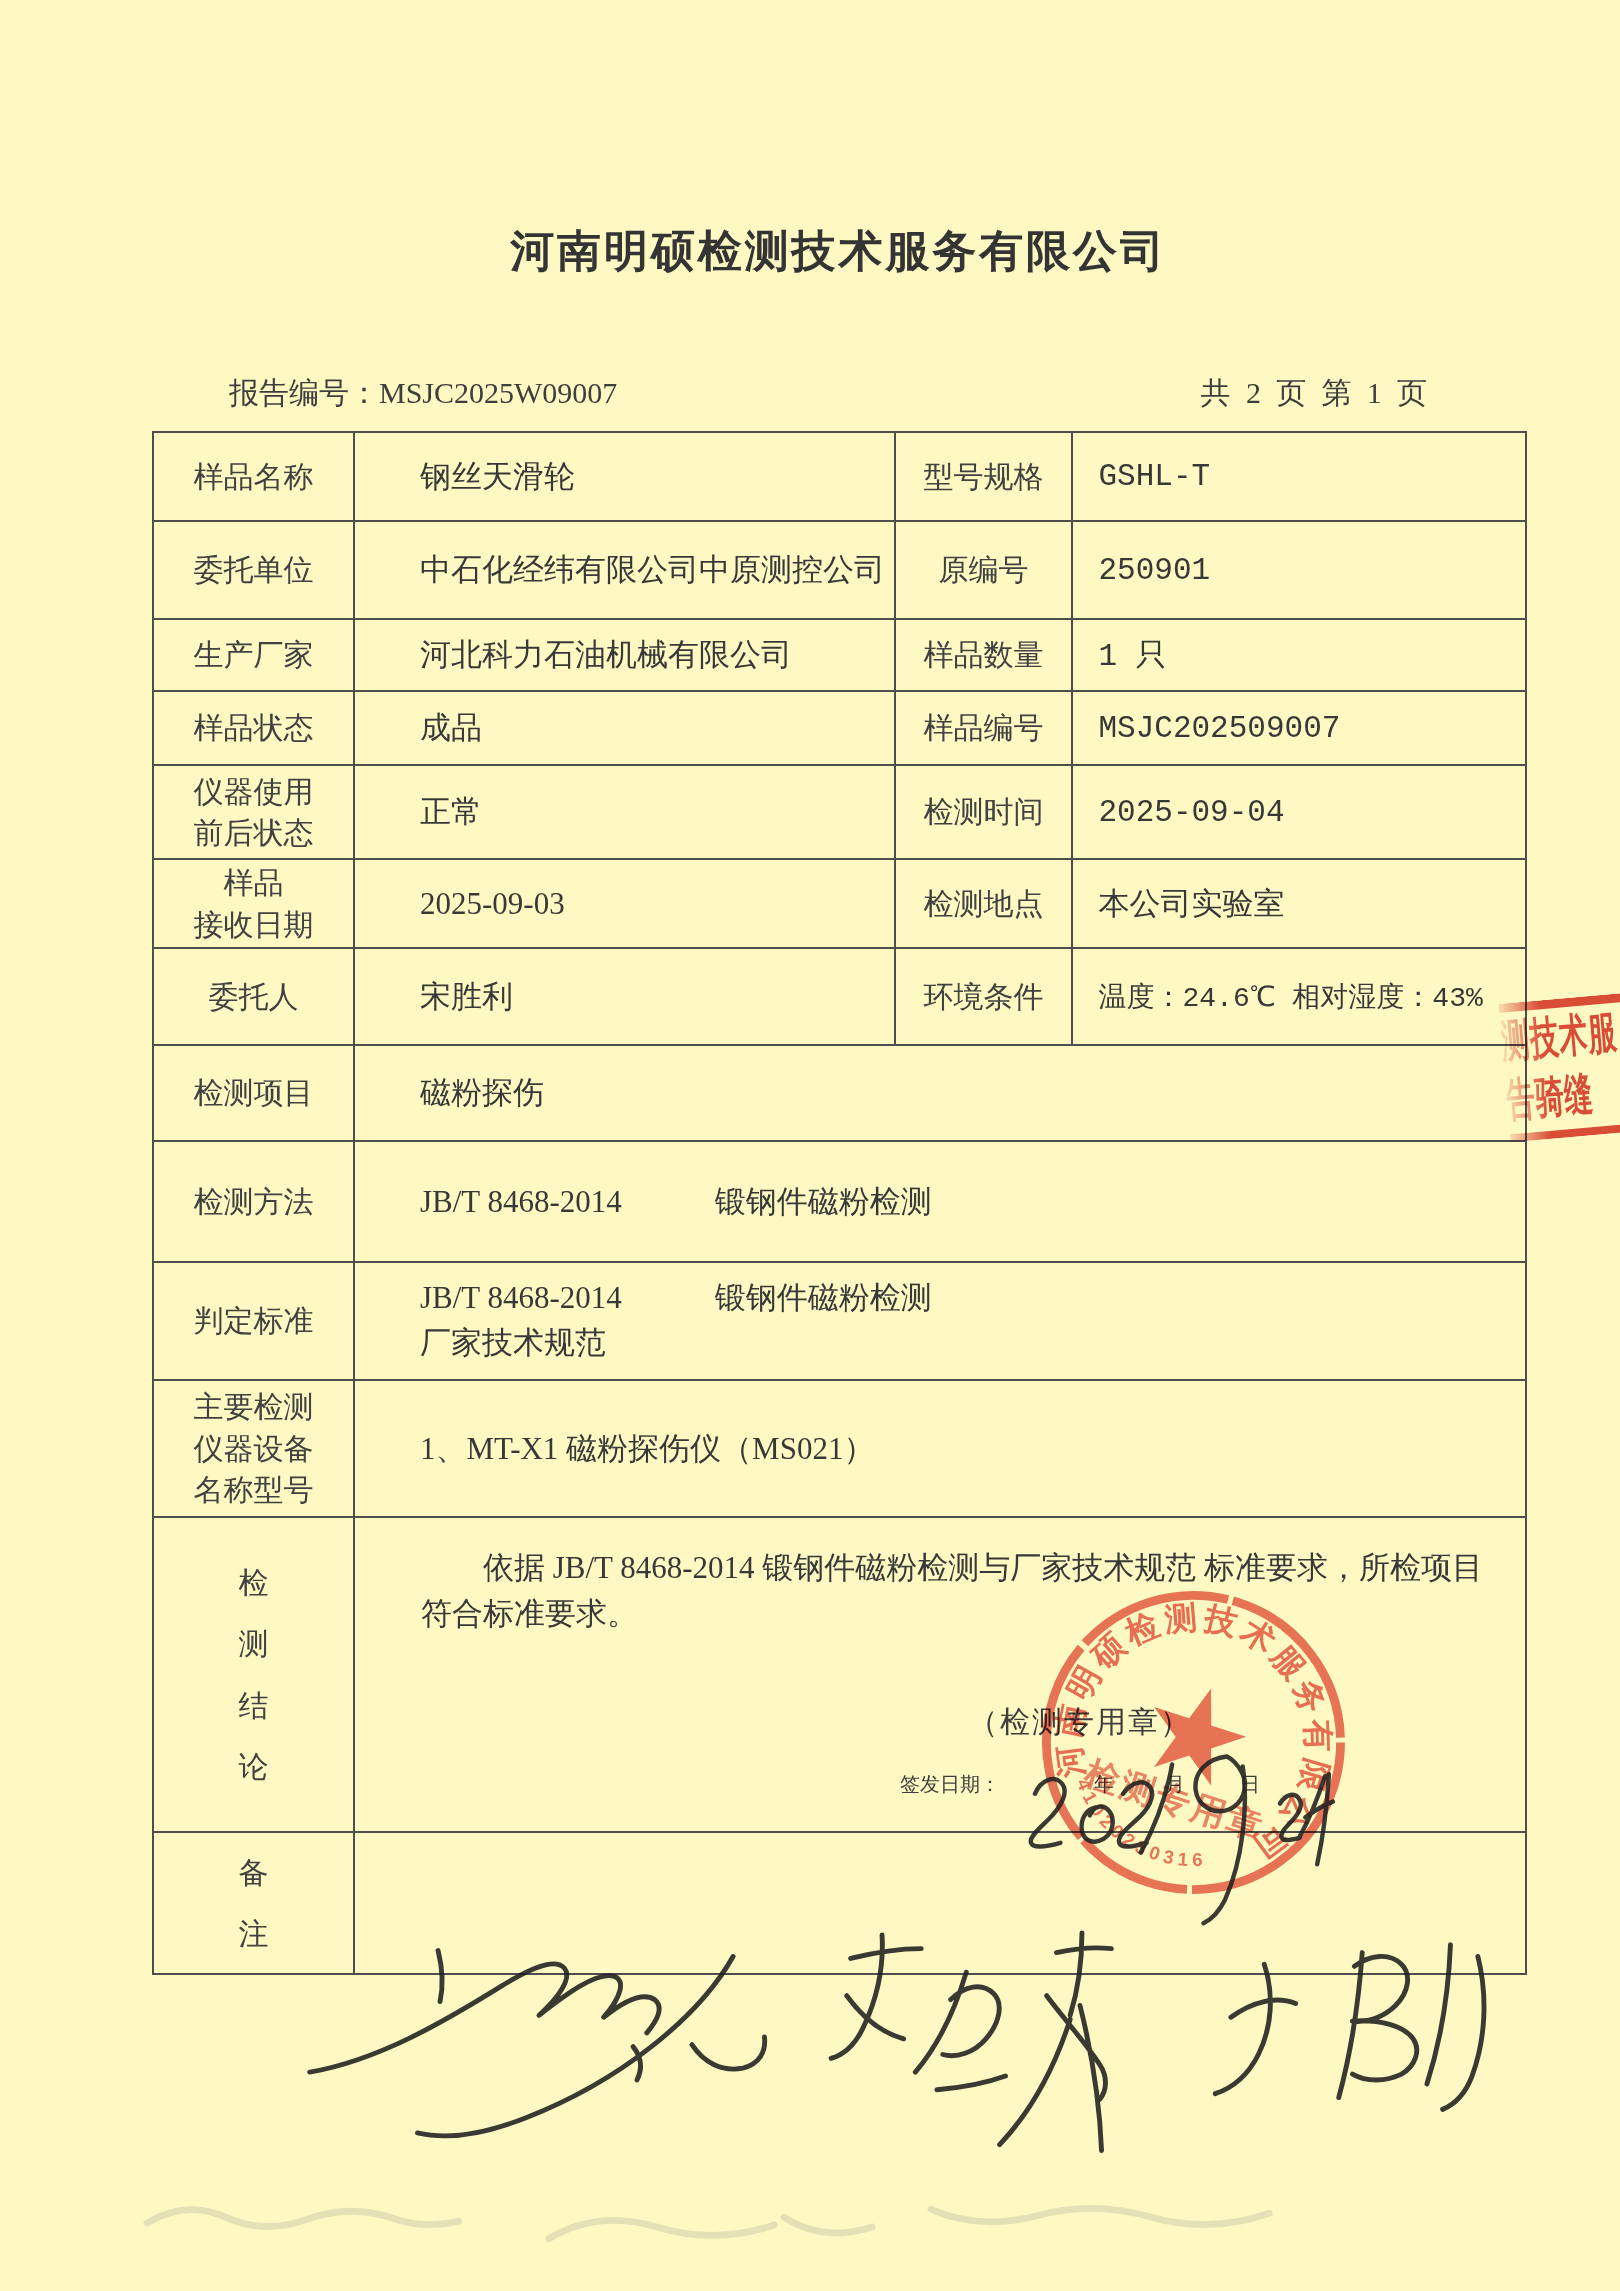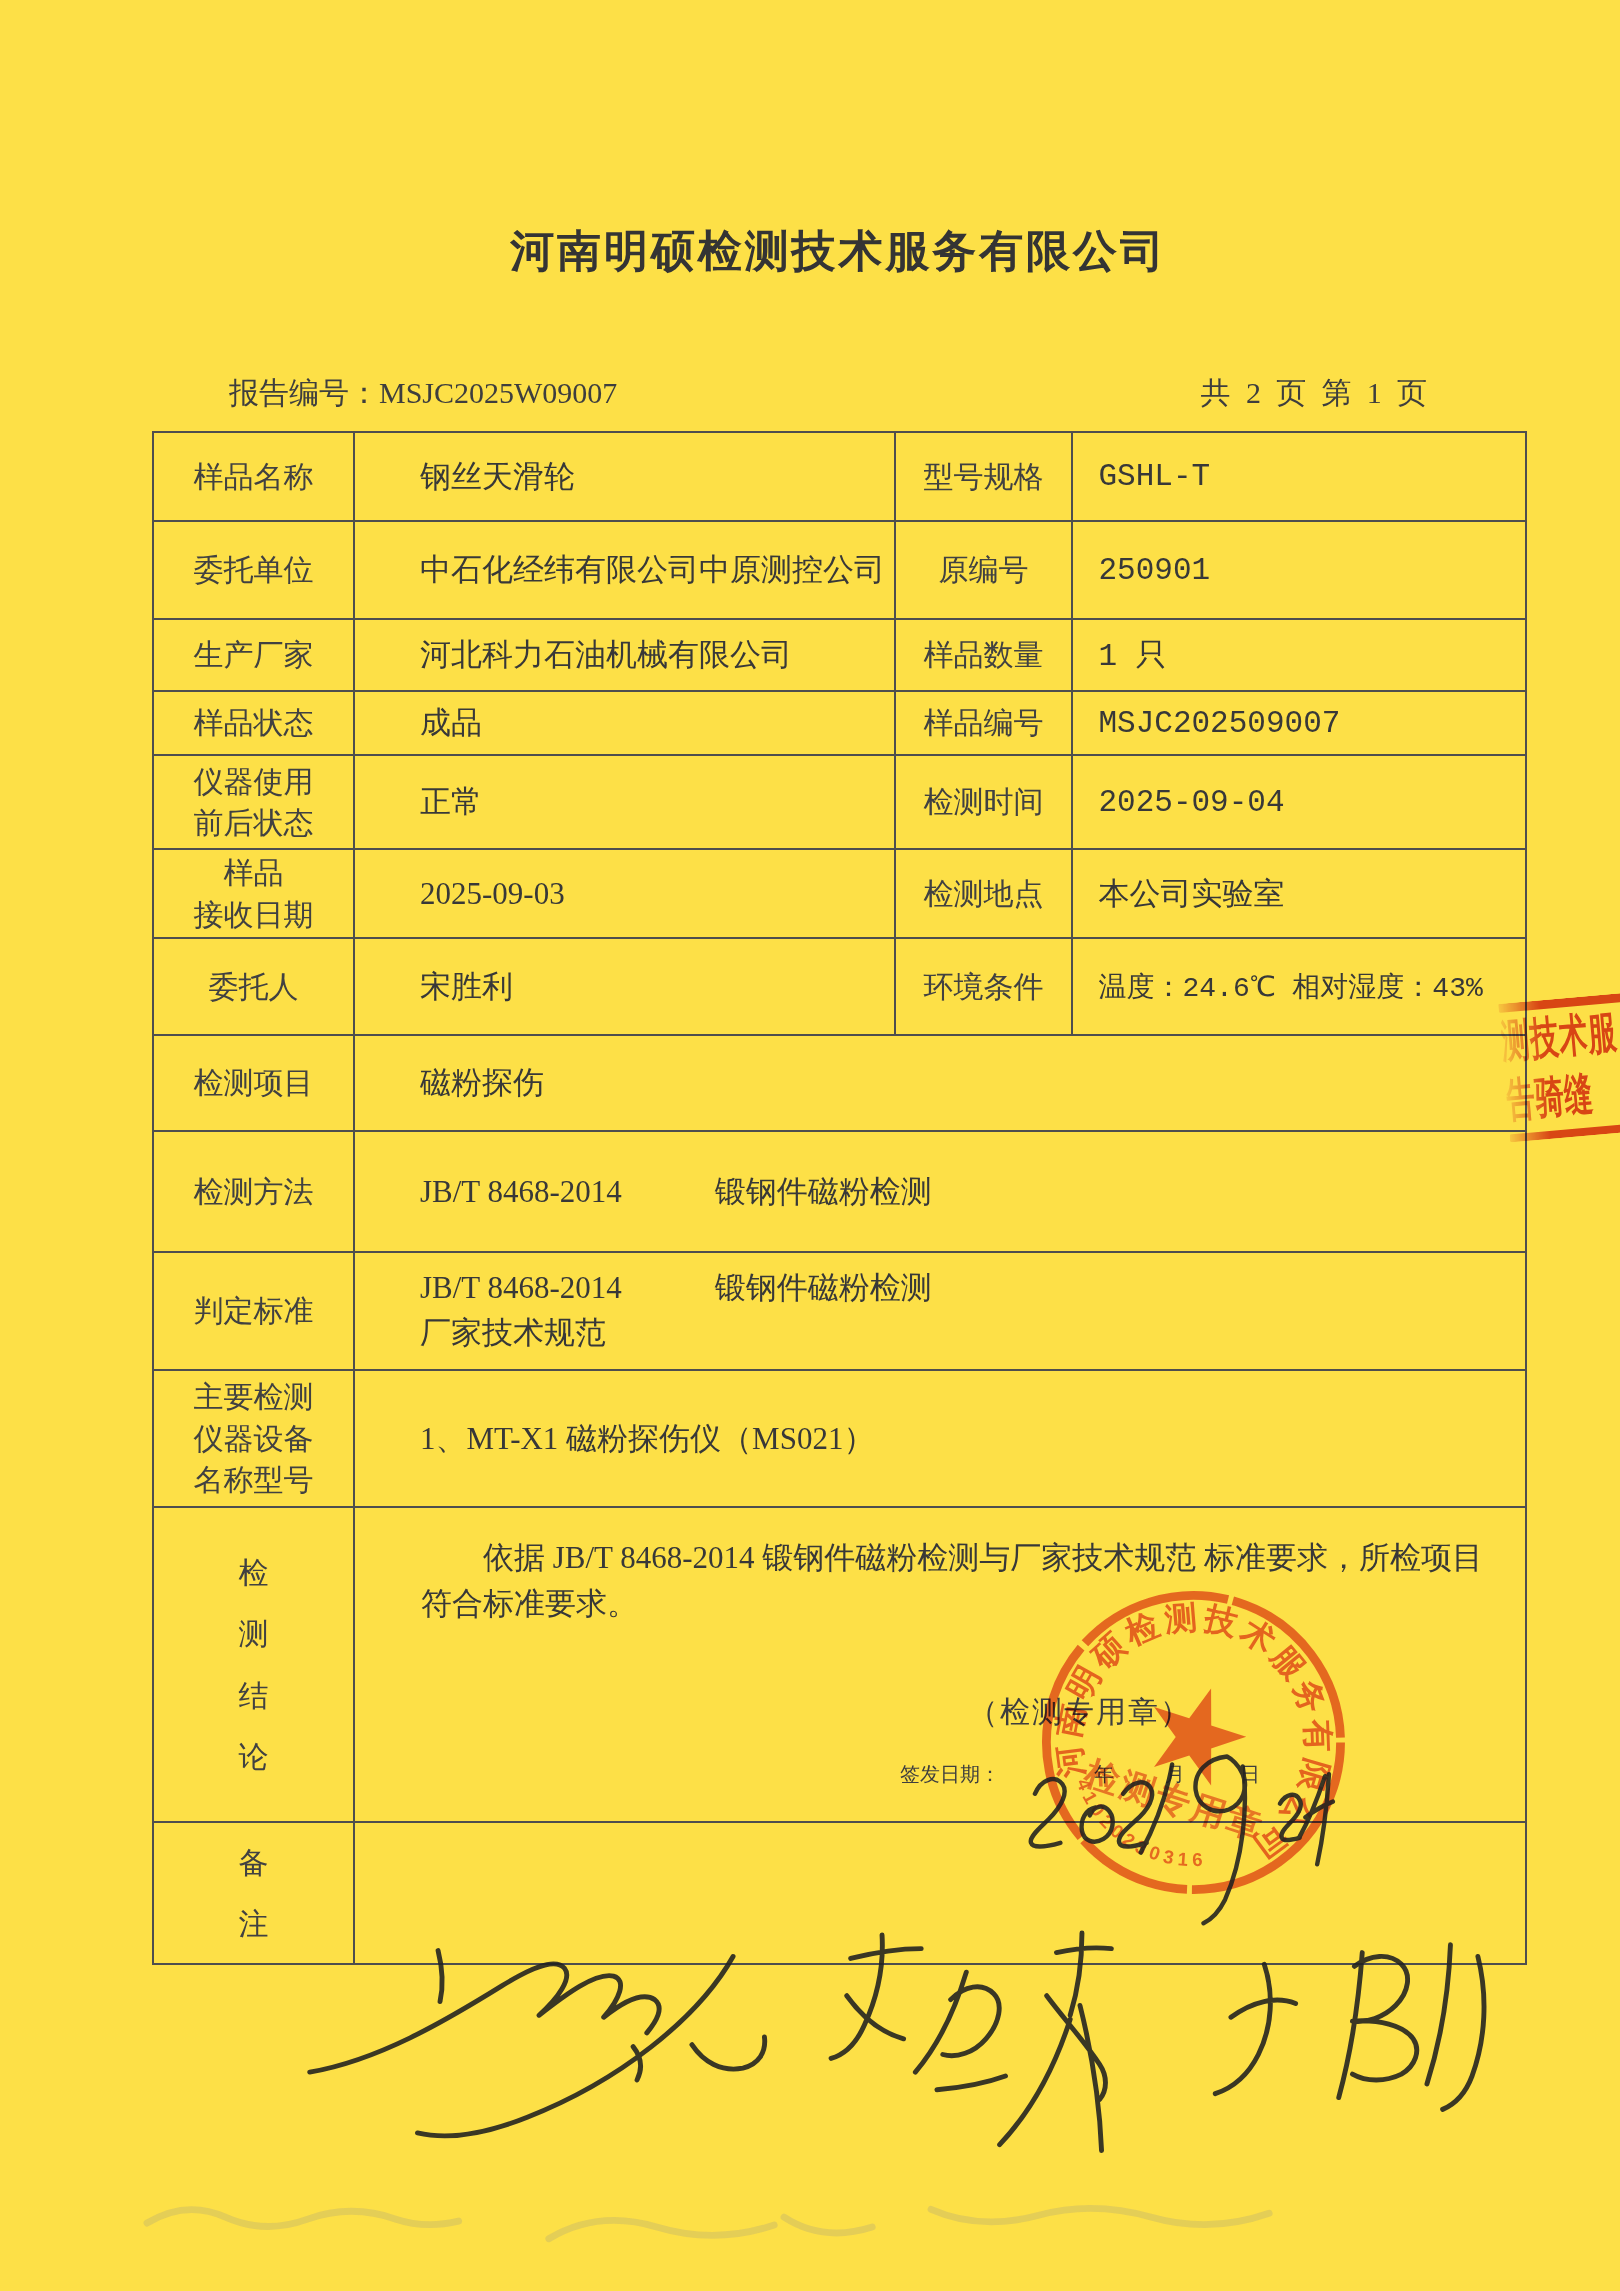--- a/index.html
+++ b/index.html
@@ -1,34 +1,34 @@
 <!DOCTYPE html>
 <html><head>
 <meta charset="utf-8">
 <style>
   html,body{margin:0;padding:0;background:#e8e8e8;}
-  .page{position:relative;width:1620px;height:2292px;background:#fde047;overflow:hidden;
+  .page{position:relative;width:1620px;height:2292px;background:#fef9c3;overflow:hidden;
         font-family:"Liberation Serif",serif;color:#3b3b3b;}
   
   .company-name{position:absolute;left:152px;top:222px;width:1373px;text-align:center;
       font-size:44px;font-weight:700;letter-spacing:2.9px;color:#343434;}
   .report-title{position:absolute;left:152px;top:298px;width:1373px;text-align:center;
       font-size:40px;font-weight:700;letter-spacing:23.5px;text-indent:23.5px;color:#343434;}
   .meta-line{position:absolute;left:152px;top:373px;width:1373px;font-size:30px;color:#3e3e3e;}
   .report-no{position:absolute;left:77px;top:0;}
   .page-info{position:absolute;right:94px;top:0;letter-spacing:3.9px;}
   
   table{border-collapse:collapse;table-layout:fixed;}
   td{border:2.5px solid #4e4e4e;vertical-align:middle;overflow:hidden;}
   .main-table{position:absolute;left:152px;top:431px;width:1373px;}
   .sig-table{position:absolute;left:152px;top:1996px;width:1373px;}
   .lab{text-align:center;font-size:30px;line-height:1.38;white-space:pre-line;color:#414141;border-radius:8px;}
   .val{font-size:31px;padding-left:65px;color:#383838;margin-top:47px;}
   .val4{font-size:31px;padding-left:25.5px;color:#383838;font-family:Liberation Mono, monospace;}
-  .r1{height:89px}.r2{height:98px}.r3{height:72px}.r4{height:64px}.r5{height:94px}
+  .r1{height:89px}.r2{height:98px}.r3{height:72px}.r4{height:74px}.r5{height:94px}
   .r6{height:89px}.r7{height:97px}.r8{height:96px}.r9{height:121px}.r10{height:118px}
   .r11{height:137px}.r12{height:315px}.r13{height:142px}.r14{height:118px}
   .vlab{line-height:2.05;}
   .conc-cell{position:relative;vertical-align:top;}
   .conc-text{padding:25.5px 15.7px 0 65px;text-indent:2em;font-size:31px;line-height:1.5;color:#383838;}
   .seal-note{position:absolute;left:613px;top:184px;font-size:30px;letter-spacing:2px;color:#3e3e3e;}
   .date-line{position:absolute;left:545px;top:253px;font-size:20px;color:#3e3e3e;}
   .gap-y{margin-left:94px}.gap-m{margin-left:51px}.gap-d{margin-left:55px}
   .prelinev{white-space:pre-line;}
   

